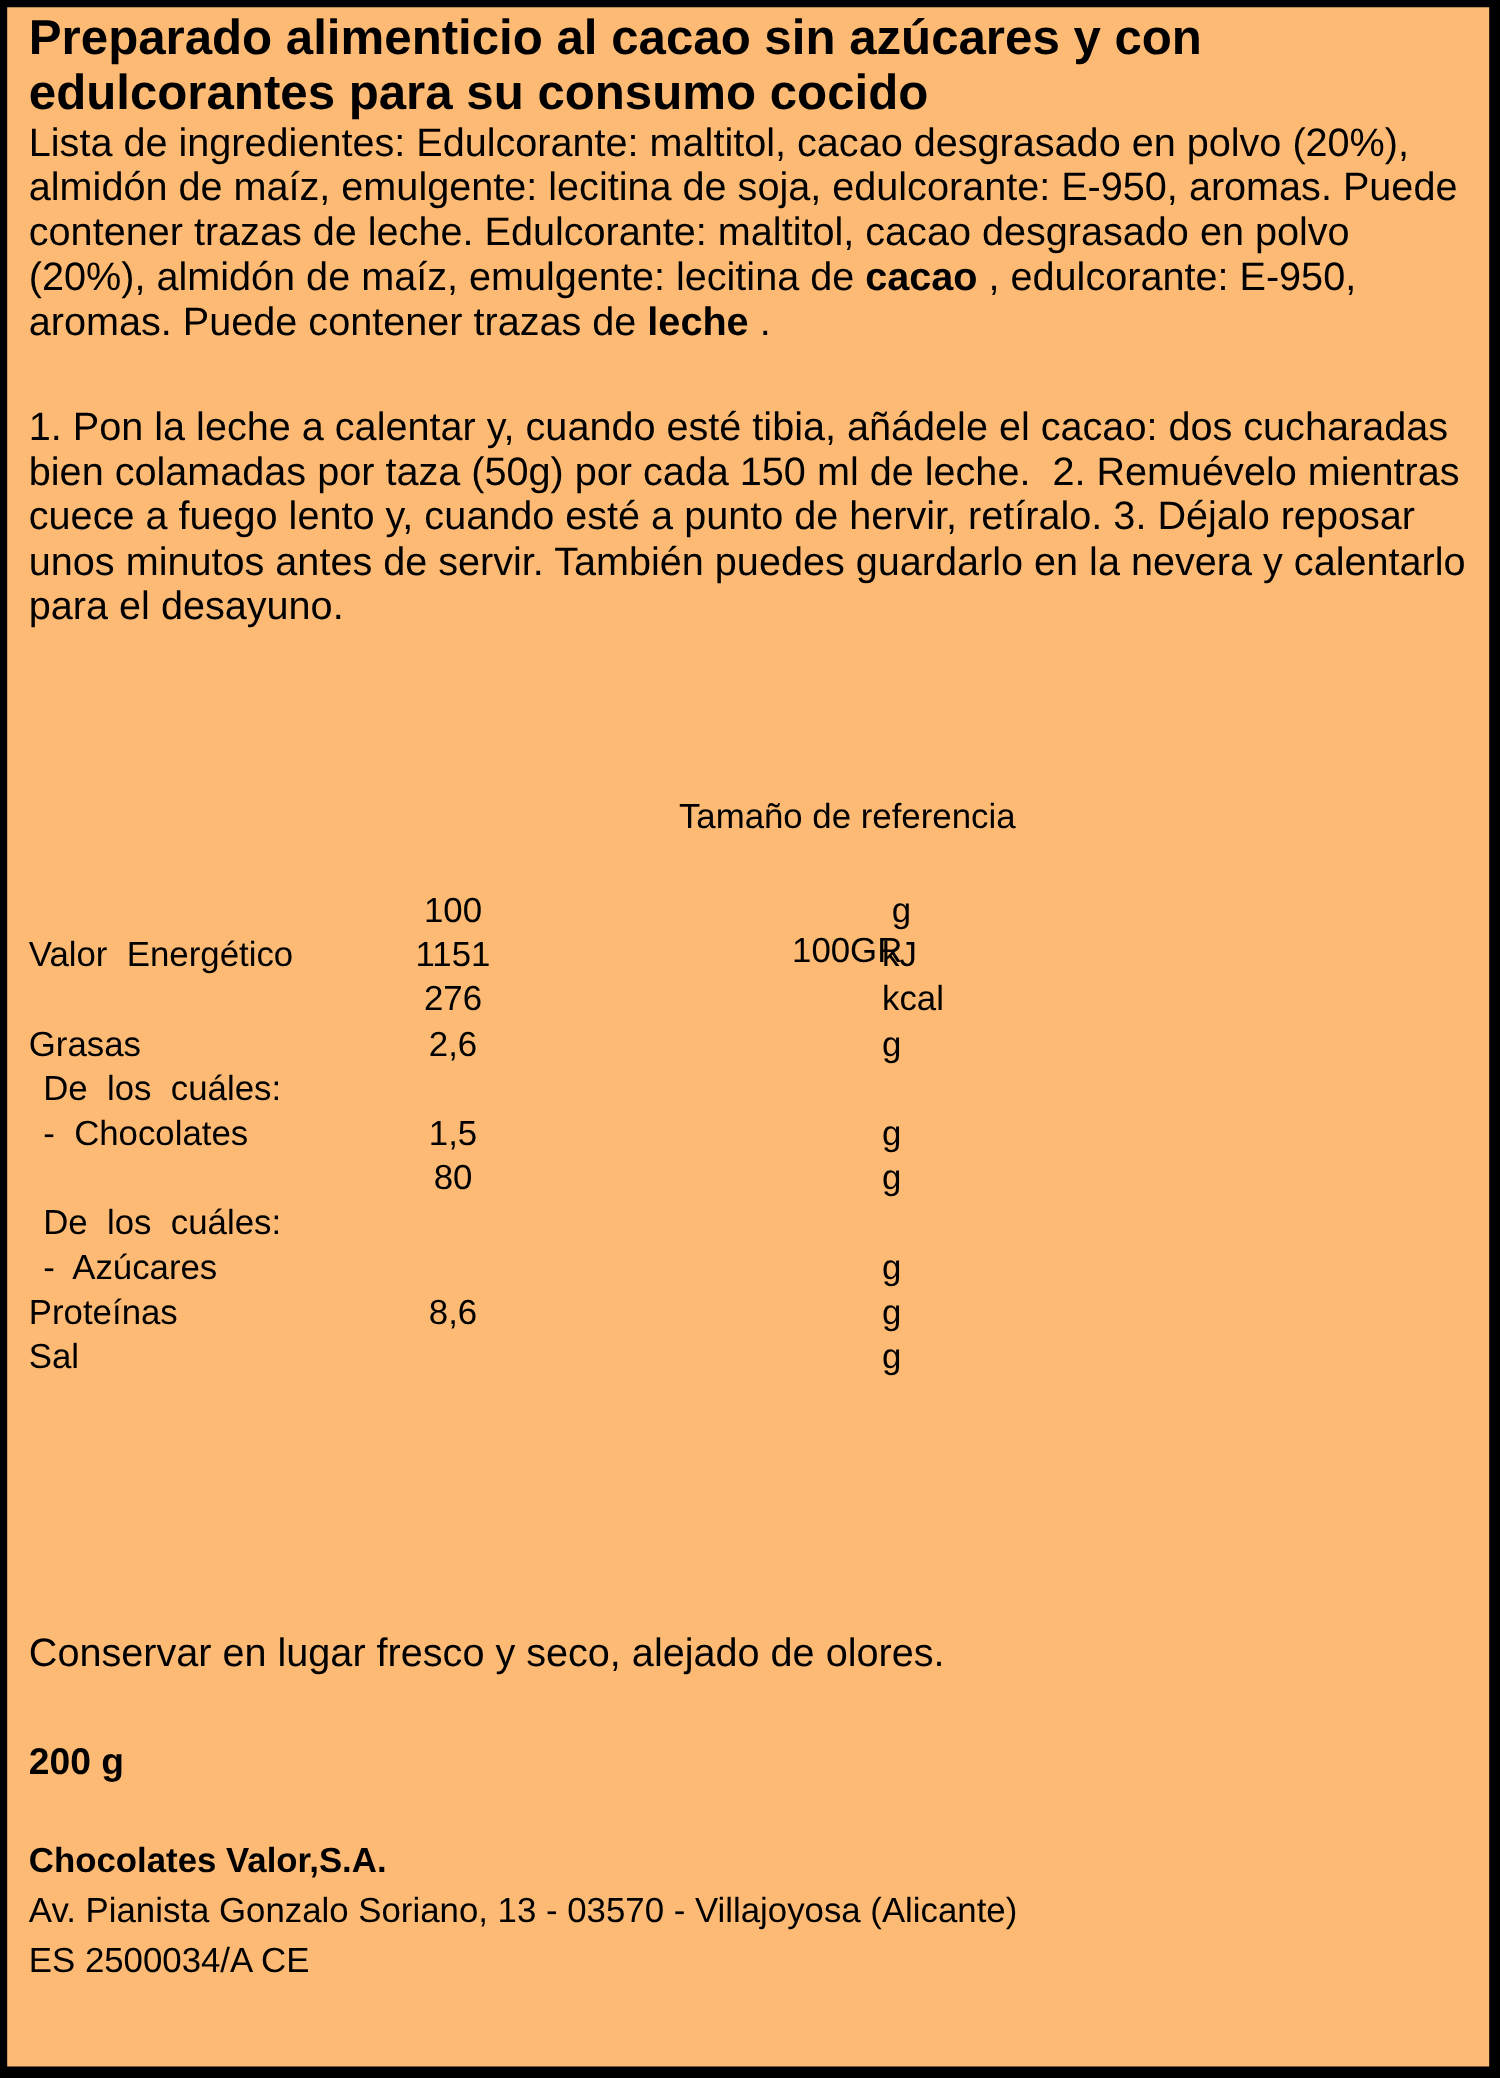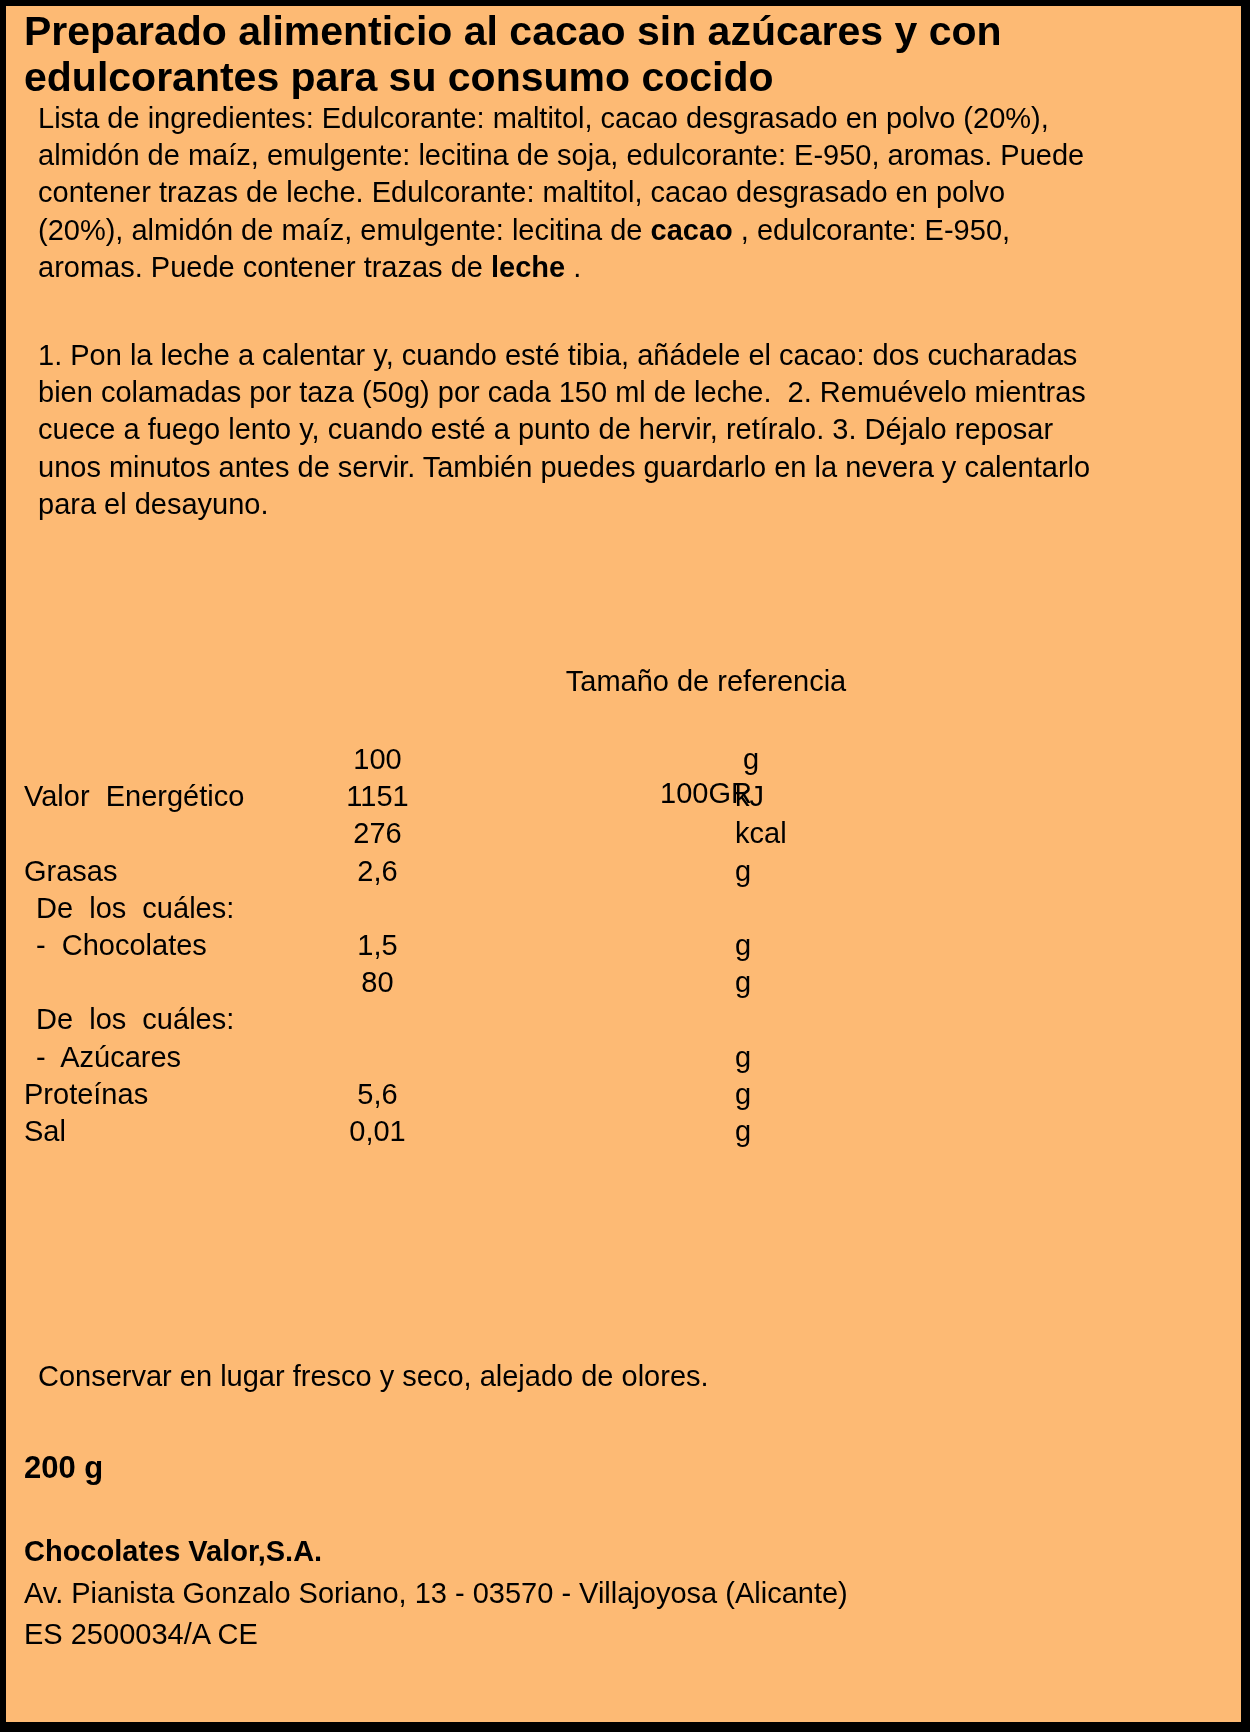--- a/index.html
+++ b/index.html
@@ -25,23 +25,23 @@
     left: 18px;
     top: 2px;
     width: 1205px;
     font-size: 41px;
     font-weight: bold;
     line-height: 46px;
     white-space: pre-wrap;
     letter-spacing: 0px;
   }
   .para {
-    left: 32px;
+    left: 18px;
     width: 1208px;
-    font-size: 29px;
+    font-size: 33px;
     line-height: 37.2px;
     white-space: pre-wrap;
   }
   .para b { font-weight: bold; }
   .ingredients { top: 94px; }
   .instructions { top: 331px; }
   .reference {
     left: 150px;
     top: 583px;
     width: 1100px;
@@ -134,22 +134,22 @@
   <div class="abs ntable">
       <div class="nrow"><span class="nlabel"></span><span class="nnum">100</span><span class="nunit"> g</span></div>
       <div class="nrow"><span class="nlabel">Valor  Energético</span><span class="nnum">1151</span><span class="nunit">kJ</span></div>
       <div class="nrow"><span class="nlabel"></span><span class="nnum">276</span><span class="nunit">kcal</span></div>
       <div class="nrow"><span class="nlabel">Grasas</span><span class="nnum">2,6</span><span class="nunit">g</span></div>
       <div class="nrow"><span class="nlabel indent1">De  los  cuáles:</span><span class="nnum"></span><span class="nunit"></span></div>
       <div class="nrow"><span class="nlabel indent1">-  Chocolates</span><span class="nnum">1,5</span><span class="nunit">g</span></div>
       <div class="nrow"><span class="nnum">80</span><span class="nunit">g</span></div>
       <div class="nrow"><span class="nlabel indent1">De  los  cuáles:</span><span class="nnum"></span><span class="nunit"></span></div>
       <div class="nrow"><span class="nlabel indent1">-  Azúcares</span><span class="nunit">g</span></div>
-      <div class="nrow"><span class="nlabel">Proteínas</span><span class="nnum">5,6</span><span class="nunit">g</span></div>
-      <div class="nrow"><span class="nlabel">Sal</span><span class="nnum">0,01</span><span class="nunit">g</span></div>
+      <div class="nrow"><span class="nlabel">Proteínas</span><span class="nnum">8,6</span><span class="nunit">g</span></div>
+      <div class="nrow"><span class="nlabel">Sal</span><span class="nunit">g</span></div>
     </div>
 
   <div class="abs para storage">Conservar en lugar fresco y seco, alejado de olores.</div>
 
   <div class="abs netweight">200 g</div>
 
   <div class="abs manufacturer">
     <div class="mname">Chocolates Valor,S.A.</div>
     <div>Av. Pianista Gonzalo Soriano, 13 - 03570 - Villajoyosa (Alicante)</div>
     <div>ES 2500034/A CE</div>

